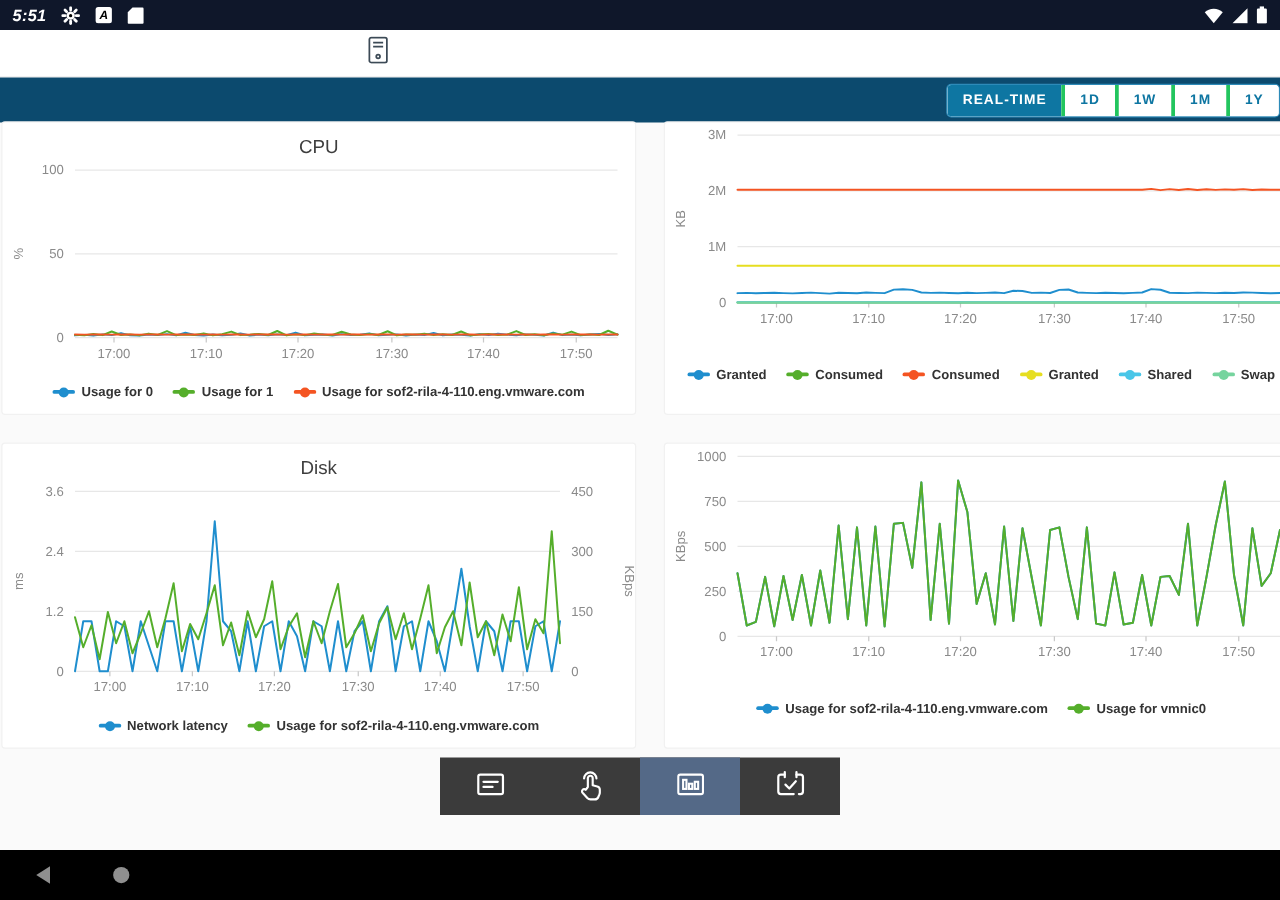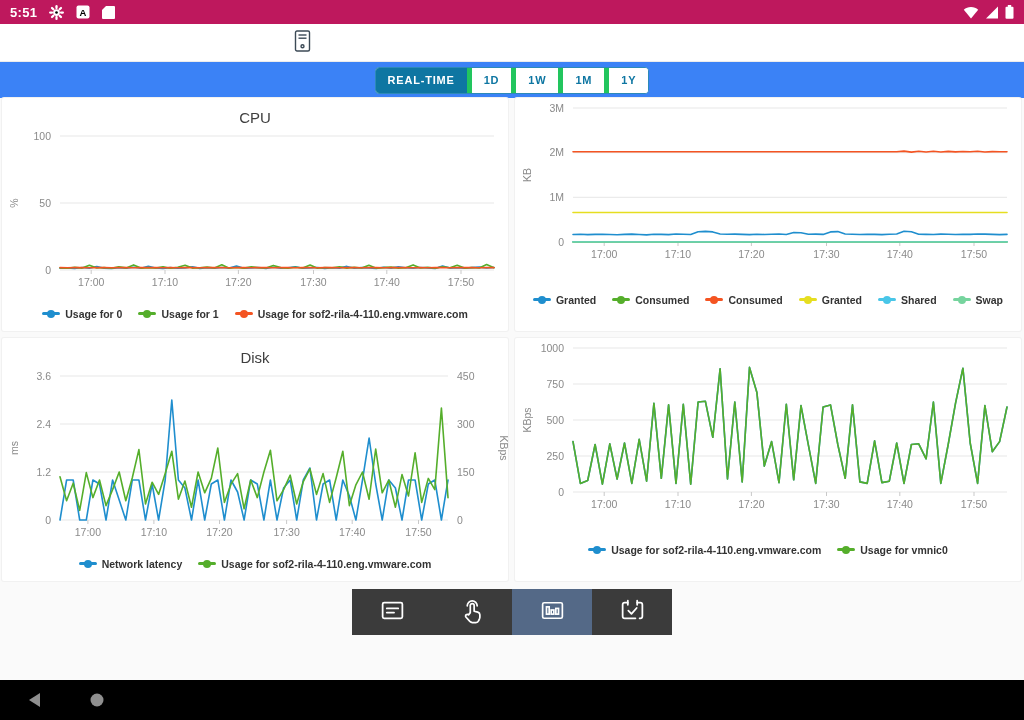--- a/index.html
+++ b/index.html
@@ -1,47 +1,47 @@
 <!DOCTYPE html>
 <html><head>
 <meta charset="utf-8">
 <style>
   * { margin:0; padding:0; box-sizing:border-box; }
   html,body { background:#222; }
   body { font-family:"Liberation Sans","DejaVu Sans",sans-serif; }
   .screen { position:relative; width:1024px; height:720px; background:#fafafa; overflow:hidden; margin:0 auto; }
 
   
-  .status-bar { height:24px; background:#be185d; color:#fff; display:flex; align-items:center; padding:0 10px; gap:12px; }
+  .status-bar { height:24px; background:#0f172a; color:#fff; display:flex; align-items:center; padding:0 10px; gap:12px;font-style:italic; }
   .sb-time { font-size:13px; font-weight:bold; letter-spacing:.3px; }
   .sb-icon { display:inline-flex; align-items:center; }
   .sb-right { margin-left:auto; display:inline-flex; align-items:center; gap:6px; }
 
   
   .app-bar { position:relative; height:39px; background:#33475b; display:flex; align-items:center; }
   .back-btn { position:absolute; left:10px; top:7px; width:26px; height:26px; background:none; border:none; cursor:pointer; }
   .app-title { position:absolute; left:0; right:0; text-align:center; color:#e9eef3; font-size:13px; letter-spacing:.2px; }
   .appbar-right { position:absolute; right:8px; top:0; height:39px; display:flex; align-items:center; }
   .appbar-divider { width:1px; height:24px; background:rgba(255,255,255,.22); margin-right:12px; }
   .refresh-btn { width:26px; height:26px; background:none; border:none; cursor:pointer; }
 
   
   .host-row { height:38px; background:#fff; border-bottom:1px solid #ececec; display:flex; align-items:center; padding-left:294px; gap:12px; }
   .host-name { font-size:13.5px; color:#454545; letter-spacing:.2px; }
 
   
-  .tabs-row { height:36px; display:flex; align-items:center; justify-content:center; background:#3b82f6; }
+  .tabs-row { height:36px; display:flex; align-items:center; justify-content:flex-end; background:#0c4a6e; }
   .tab-group { display:flex; border:1px solid #2d8ab8; border-radius:4px; overflow:hidden; background:#fff; }
-  .tab-btn { height:25px; padding:0 12px; background:#fff; color:#0e76a2; border:none; border-left:5px solid #22c55e;
+  .tab-btn { height:25px; padding:0 12px; background:#fff; color:#0e76a2; border:none; border-left:3px solid #22c55e;
              font-family:inherit; font-size:11px; font-weight:bold; letter-spacing:.8px; cursor:pointer; min-width:34px; }
   .tab-btn:first-child { border-left:none; }
   .tab-btn.selected { background:#0e76a2; color:#fff; }
 
   
-  .charts { display:grid; grid-template-columns:506px 506px; grid-template-rows:233px 243px; gap:7px; padding:0 2px; }
+  .charts { display:grid; grid-template-columns:506px 506px; grid-template-rows:233px 243px; gap:24px; padding:0 2px; }
   .card { background:#fff; border-radius:2px; box-shadow:0 0 0 1px #f1f1f1; display:flex; flex-direction:column; }
   .chart-title { height:28px; display:flex; align-items:flex-end; justify-content:center; font-size:15px; color:#3e3e3e; }
   .plot { width:506px; }
   .row1 .plot { height:170px; }
   .row2 .plot { height:180px; }
   .legend { display:flex; justify-content:center; align-items:center; gap:16px; flex:1; }
   .lg-item { display:inline-flex; align-items:center; gap:5px; cursor:pointer; }
   .lg-marker { position:relative; display:inline-block; width:18px; height:3px; }
   .lg-line { display:block; width:18px; height:3px; background:currentColor; border-radius:2px; }
   .lg-dot { position:absolute; left:5px; top:-2.5px; width:8px; height:8px; border-radius:50%; background:currentColor; }

